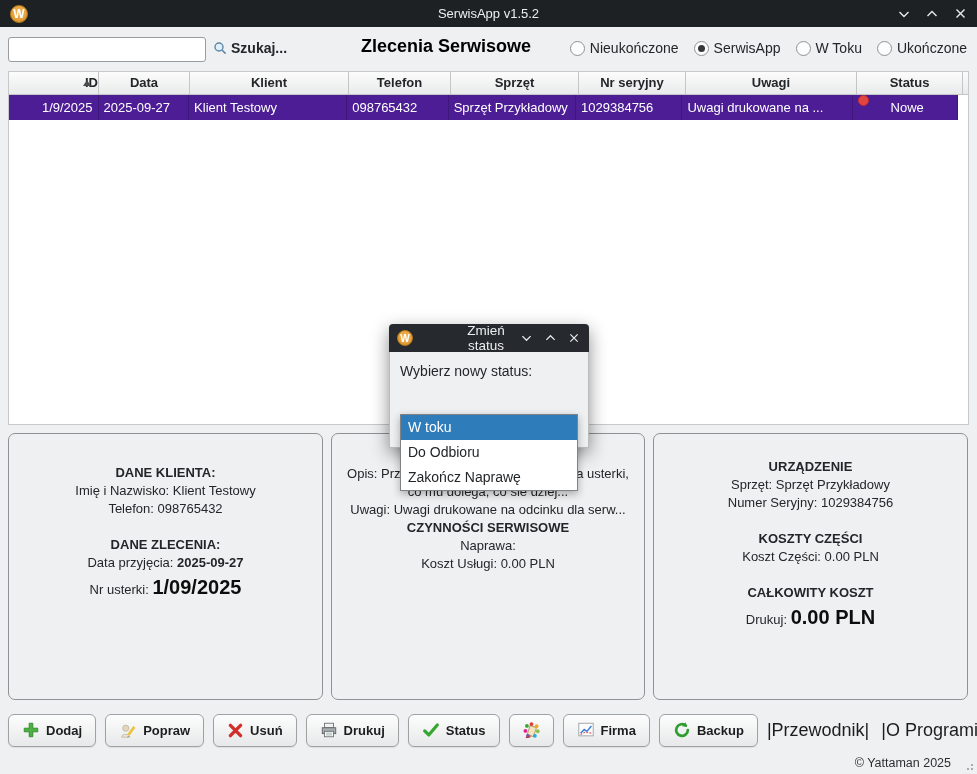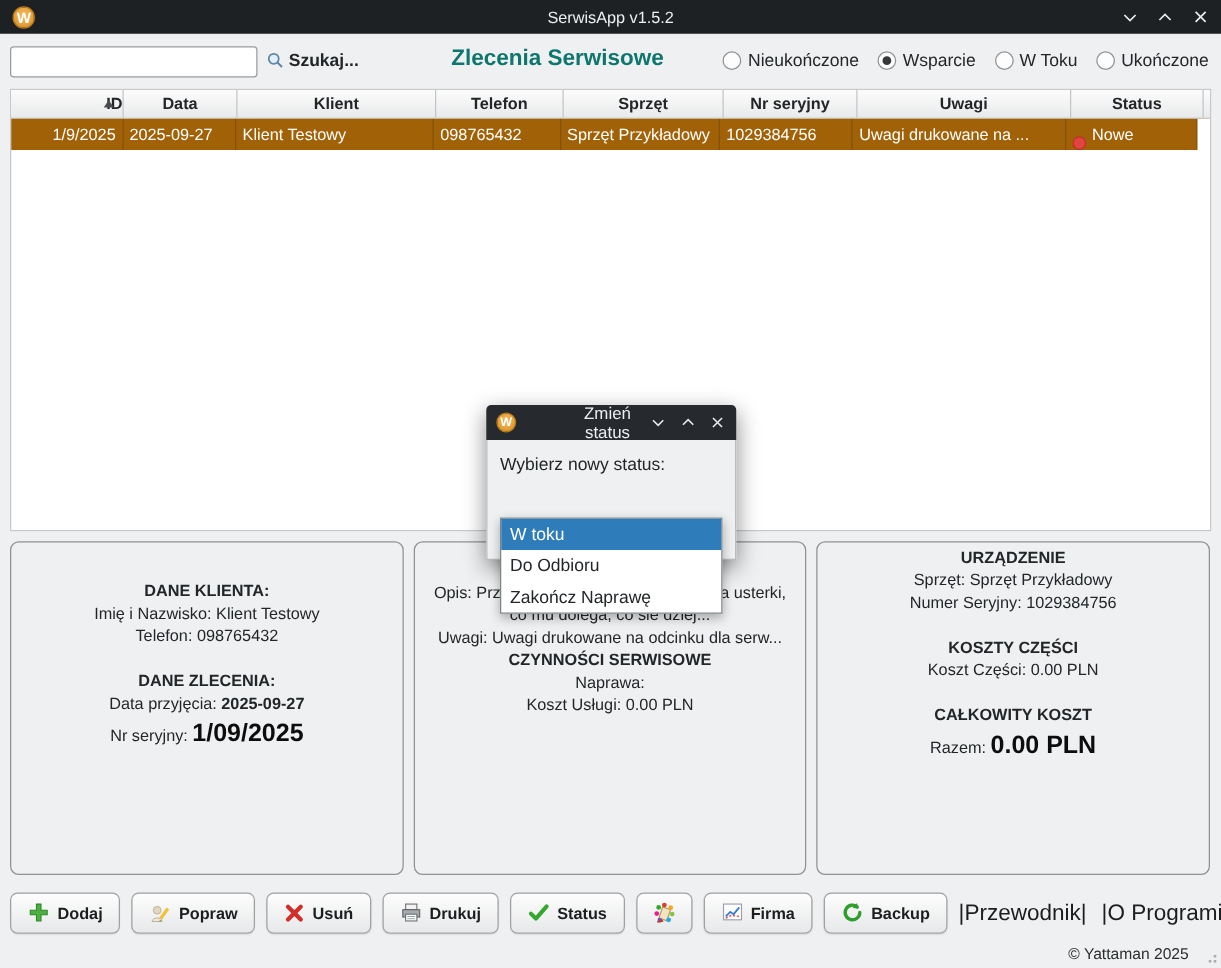--- a/index.html
+++ b/index.html
@@ -33,21 +33,21 @@
     position:absolute; left:8px; top:10px; width:198px; height:25px;
     border:1px solid #9a9c9e; border-radius:3px; background:#fff;
     padding:0 6px; font-size:13px; font-family:inherit;
   }
   .search-label {
     position:absolute; left:213px; top:13px; display:flex; align-items:center; gap:4px;
     font-weight:bold; font-size:14px; cursor:pointer;
   }
   .page-title {
     position:absolute; left:300px; top:9px; width:292px; text-align:center;
-    font-size:18px; font-weight:bold; color:#0f766e;
+    font-size:18px; font-weight:bold; color:#000000;
   }
   .filters {
     position:absolute; right:10px; top:13px; display:flex; gap:15px; align-items:center;
   }
   .radio { display:flex; align-items:center; gap:5px; font-size:14px; cursor:pointer; }
   .rb {
     width:15px; height:15px; border-radius:50%; background:#fdfdfd;
     border:1px solid #8f9295; position:relative; flex:0 0 auto;
   }
   .radio.checked .rb::after {
@@ -65,42 +65,42 @@
   .th {
     font-weight:bold; font-size:13px; text-align:center; line-height:22px;
     border-right:1px solid #c3c5c7; position:relative; overflow:hidden; white-space:nowrap;
   }
   .th:last-child { border-right:none; }
   .sort-arrow {
     position:absolute; right:7px; top:8px; width:0; height:0;
     border-left:4px solid transparent; border-right:4px solid transparent;
     border-bottom:6px solid #4a4d50;
   }
-  .trow { display:flex; height:25px; background:#a16207; color:#fff; cursor:pointer; }
+  .trow { display:flex; height:25px; background:#4c1d95; color:#fff; cursor:pointer; }
   .td {
     line-height:25px; padding:0 5px; border-right:1px solid rgba(0,0,0,0.18);
     overflow:hidden; white-space:nowrap; font-size:13px;
   }
   .td:last-child { border-right:none; }
   .c1{width:90px;text-align:right;} .c2{width:91px;} .c3{width:159px;} .c4{width:102px;}
   .c5{width:128px;} .c6{width:107px;} .c7{width:171px;} .c8{width:106px;}
   .cg{flex:1; border-right:none;}
   .td.c1 { text-align:right; }
-  .td.c8 { display:flex; align-items:flex-end; gap:5px; }
+  .td.c8 { display:flex; align-items:flex-start; gap:22px; }
   .status-dot { width:11px; height:11px; border-radius:50%; background:#e2453f;
     border:1px solid #c22f2b; flex:0 0 auto; }
 
   
   .panel {
     position:absolute; top:433px; height:267px; border:1px solid #8f9295;
     border-radius:7px; background:#eff0f1; text-align:center; overflow:hidden;
   }
   .panel-left  { left:8px;   width:315px; padding-top:30px; }
   .panel-mid   { left:331px; width:314px; padding-top:31px; }
-  .panel-right { left:653px; width:315px; padding-top:3px; }
+  .panel-right { left:653px; width:315px; padding-top:24px; }
   .pline { line-height:18px; font-size:13px; }
   .pline.bold { font-weight:bold; }
   .pgap { height:18px; }
   .pwrap { max-width:292px; margin:0 auto; line-height:18px; font-size:13px; }
   .bigline { margin-top:4px; font-size:13px; }
   .bigval { font-size:20px; font-weight:bold; color:#0d0d0d; }
 
   
   .toolbar {
     position:absolute; left:0; top:713px; width:977px; height:34px;
@@ -195,21 +195,21 @@
     <span>Szukaj...</span>
   </div>
   <div class="page-title">Zlecenia Serwisowe</div>
   <div class="filters">
     <label class="radio">
       <span class="rb"></span>
       <span>Nieukończone</span>
     </label>
     <label class="radio checked">
       <span class="rb"></span>
-      <span>Wsparcie</span>
+      <span>SerwisApp</span>
     </label>
     <label class="radio">
       <span class="rb"></span>
       <span>W Toku</span>
     </label>
     <label class="radio">
       <span class="rb"></span>
       <span>Ukończone</span>
     </label>
   </div>
@@ -249,21 +249,21 @@
 <div class="panel panel-left">
   <div class="pline bold">DANE KLIENTA:</div>
   <div class="pline">Imię i Nazwisko: Klient Testowy</div>
   <div class="pline">Telefon: 098765432</div>
   <div class="pgap"></div>
   <div class="pline bold">DANE ZLECENIA:</div>
   <div class="pline">
     <span>Data przyjęcia: </span><b>2025-09-27</b>
   </div>
   <div class="bigline">
-    <span>Nr seryjny: </span><span class="bigval">1/09/2025</span>
+    <span>Nr usterki: </span><span class="bigval">1/09/2025</span>
   </div>
 </div>
 
 <div class="panel panel-mid">
   <div class="pwrap">Opis: Przykładowy opis sprzętu, jakie ma usterki, co mu dolega, co sie dziej...</div>
   <div class="pwrap">Uwagi: Uwagi drukowane na odcinku dla serw...</div>
   <div class="pline bold">CZYNNOŚCI SERWISOWE</div>
   <div class="pline">Naprawa:</div>
   <div class="pline">Koszt Usługi: 0.00 PLN</div>
 </div>
@@ -271,21 +271,21 @@
 <div class="panel panel-right">
   <div class="pline bold">URZĄDZENIE</div>
   <div class="pline">Sprzęt: Sprzęt Przykładowy</div>
   <div class="pline">Numer Seryjny: 1029384756</div>
   <div class="pgap"></div>
   <div class="pline bold">KOSZTY CZĘŚCI</div>
   <div class="pline">Koszt Części: 0.00 PLN</div>
   <div class="pgap"></div>
   <div class="pline bold">CAŁKOWITY KOSZT</div>
   <div class="bigline">
-    <span>Razem: </span><span class="bigval">0.00 PLN</span>
+    <span>Drukuj: </span><span class="bigval">0.00 PLN</span>
   </div>
 </div>
 
 <div class="toolbar">
   <button class="tbn">
     <span>
       <svg width="18" height="18" viewBox="0 0 20 20">
           <path d="M8 2.5h4v5.5H17.5v4H12V17.5H8V12H2.5V8H8z" fill="#4db043" stroke="#2f8a28" stroke-width="1"></path>
         </svg>
     </span>

